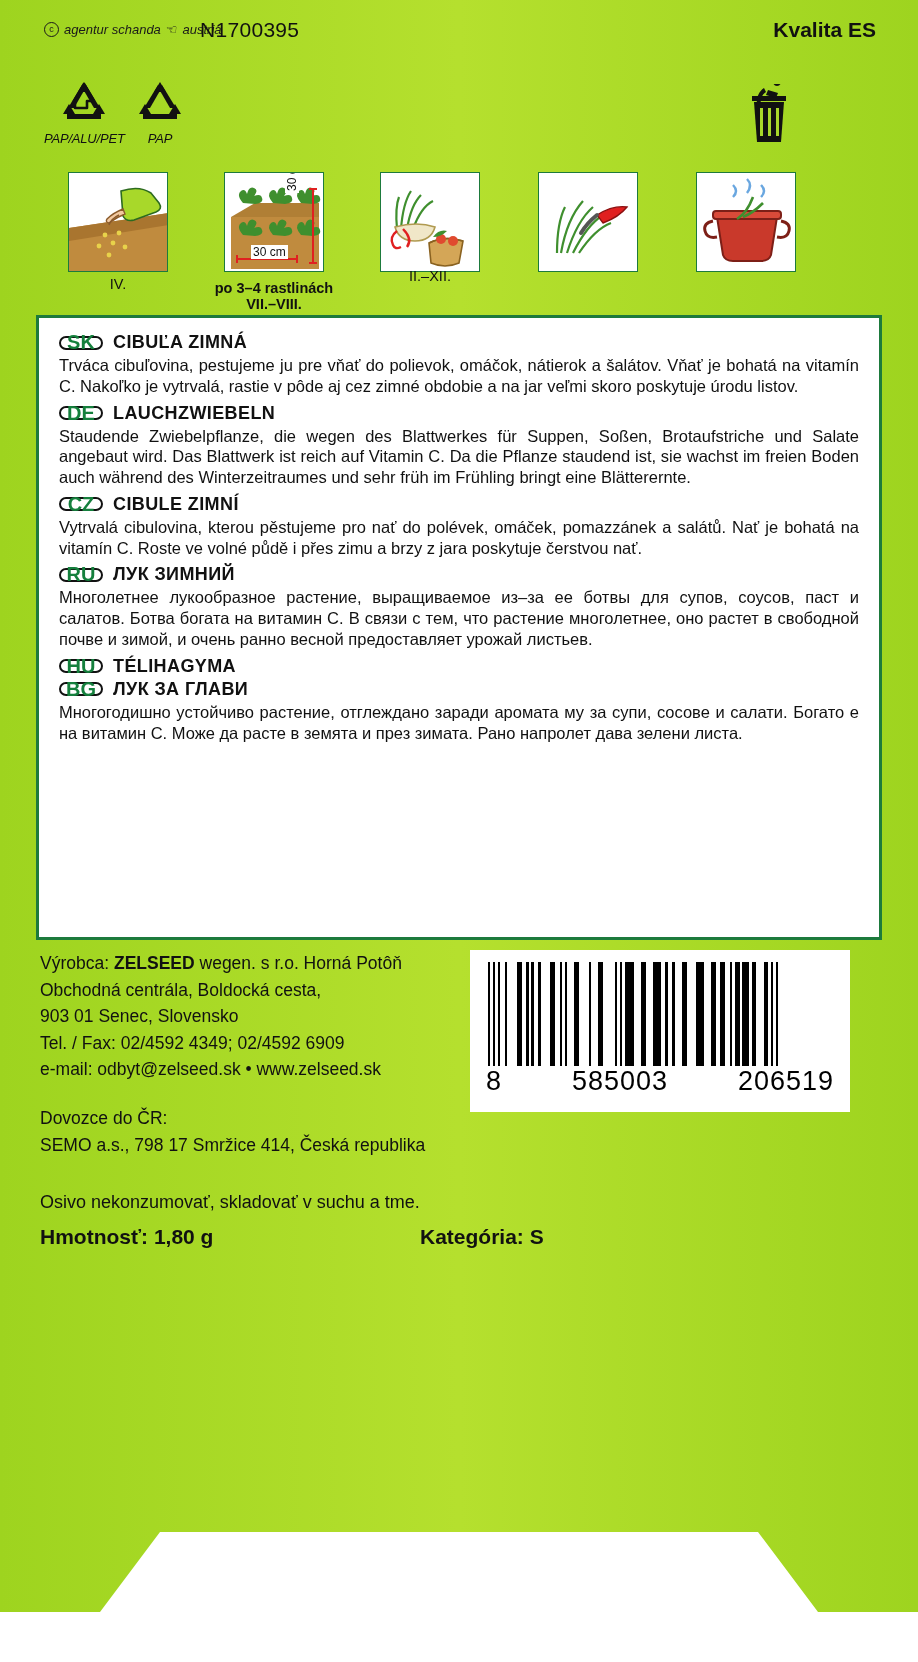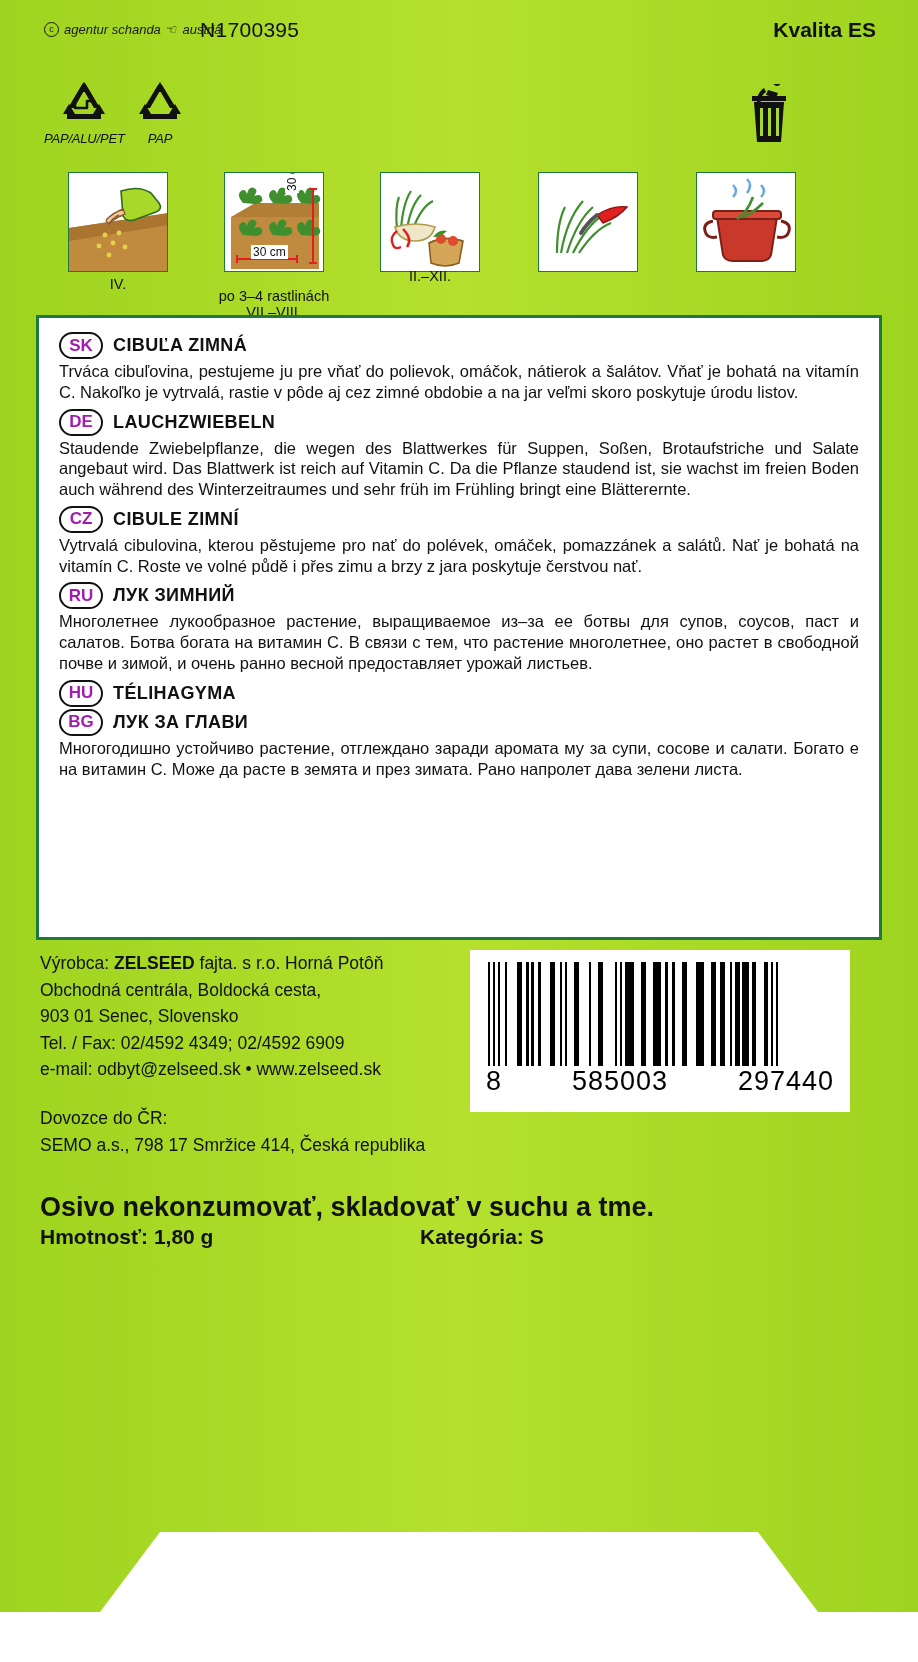--- a/index.html
+++ b/index.html
@@ -131,26 +131,26 @@
     display: flex;
     align-items: center;
     gap: 10px;
     margin-bottom: 1px;
   }
   .codepill {
     display: inline-flex;
     align-items: center;
     justify-content: center;
     width: 44px;
-    height: 27px;
+    height: 14px;
     border: 2.2px solid #111;
     border-radius: 14px;
-    font-size: 17px;
+    font-size: 20px;
     font-weight: bold;
-    color: #a21caf;
+    color: #15803d;
     box-sizing: border-box;
     flex: none;
   }
   .title {
     font-size: 18px;
     font-weight: bold;
     color: #111;
     letter-spacing: 0.4px;
   }
   .body {
@@ -174,22 +174,22 @@
     position: absolute;
     left: 40px; top: 1105px;
     width: 470px;
     font-size: 17.5px;
     line-height: 1.52;
     color: #111;
   }
   .notice {
     position: absolute;
     left: 40px; top: 1192px;
-    font-size: 27px;
-    font-weight: bold;
+    font-size: 18px;
+    font-weight: normal;
     color: #111;
   }
   .weightrow {
     position: absolute;
     left: 40px; top: 1225px;
     width: 600px;
     font-size: 21px;
     font-weight: bold;
     color: #111;
   }
@@ -353,21 +353,21 @@
           <path d="M12 82 L12 90"></path>
             <path d="M72 82 L72 90"></path>
           <path d="M88 16 L88 90"></path>
           <path d="M84 16 L92 16"></path>
             <path d="M84 90 L92 90"></path>
         </g>
       </svg>
       <div style="position:absolute; left:26px; top:72px; font-size:12px; color:#111; background:#fff; padding:0 2px;">30 cm</div>
       <div style="position:absolute; left:60px; top:20px; font-size:12px; color:#111; background:#fff; padding:0 2px; transform:rotate(-90deg); transform-origin:left top;">30 cm</div>
     </div>
-    <div class="piclabel" style="left:194px; top:116px; white-space:pre-line;">po 3–4 rastlinách
+    <div class="piclabel" style="left:194px; top:108px; white-space:pre-line;font-weight:bold;">po 3–4 rastlinách
 VII.–VIII.</div>
 
     <div class="pic" style="left:380px; top:0;">
       <svg width="100" height="100" viewBox="0 0 100 100">
         <g stroke="#3f8f2e" stroke-width="2.2" fill="none">
           <path d="M20 56 q2 -26 10 -38"></path>
           <path d="M26 56 q4 -24 14 -34"></path>
           <path d="M32 56 q8 -22 20 -28"></path>
           <path d="M16 56 q-2 -22 2 -32"></path>
         </g>
@@ -463,21 +463,21 @@
       <div class="langhead">
         <span class="codepill">BG</span>
         <span class="title">ЛУК ЗА ГЛАВИ</span>
       </div>
       <div class="body">Многогодишно устойчиво растение, отглеждано заради аромата му за супи, сосове и салати. Богато е на витамин С. Може да расте в земята и през зимата. Рано напролет дава зелени листа.</div>
     </div>
   </div>
 
   <div class="producer">
     <div>
-      <span>Výrobca: </span><b>ZELSEED</b><span> fajta. s r.o. Horná Potôň</span>
+      <span>Výrobca: </span><b>ZELSEED</b><span> wegen. s r.o. Horná Potôň</span>
     </div>
     <div>Obchodná centrála, Boldocká cesta,</div>
     <div>903 01 Senec, Slovensko</div>
     <div>Tel. / Fax: 02/4592 4349; 02/4592 6909</div>
     <div>e-mail: odbyt@zelseed.sk • www.zelseed.sk</div>
   </div>
 
   <div class="importer">
     <div>Dovozce do ČR:</div>
     <div>SEMO a.s., 798 17 Smržice 414, Česká republika</div>
@@ -553,21 +553,21 @@
         <i style="width: 7.2px; background: rgb(255, 255, 255);"></i>
         <i style="width: 4.8px;"></i>
         <i style="width: 2.4px; background: rgb(255, 255, 255);"></i>
         <i style="width: 2.4px;"></i>
         <i style="width: 2.4px; background: rgb(255, 255, 255);"></i>
         <i style="width: 2.4px;"></i>
       </div>
     <div class="barnums">
       <span>8</span>
       <span>585003</span>
-      <span>297440</span>
+      <span>206519</span>
     </div>
   </div>
 
   <svg class="notch" viewBox="0 0 918 170" preserveAspectRatio="none">
     <path d="M0 170 L0 120 L100 120 L160 40 L758 40 L818 120 L918 120 L918 170 Z" fill="#ffffff"></path>
   </svg>
 
 </div>
 
 </body></html>

